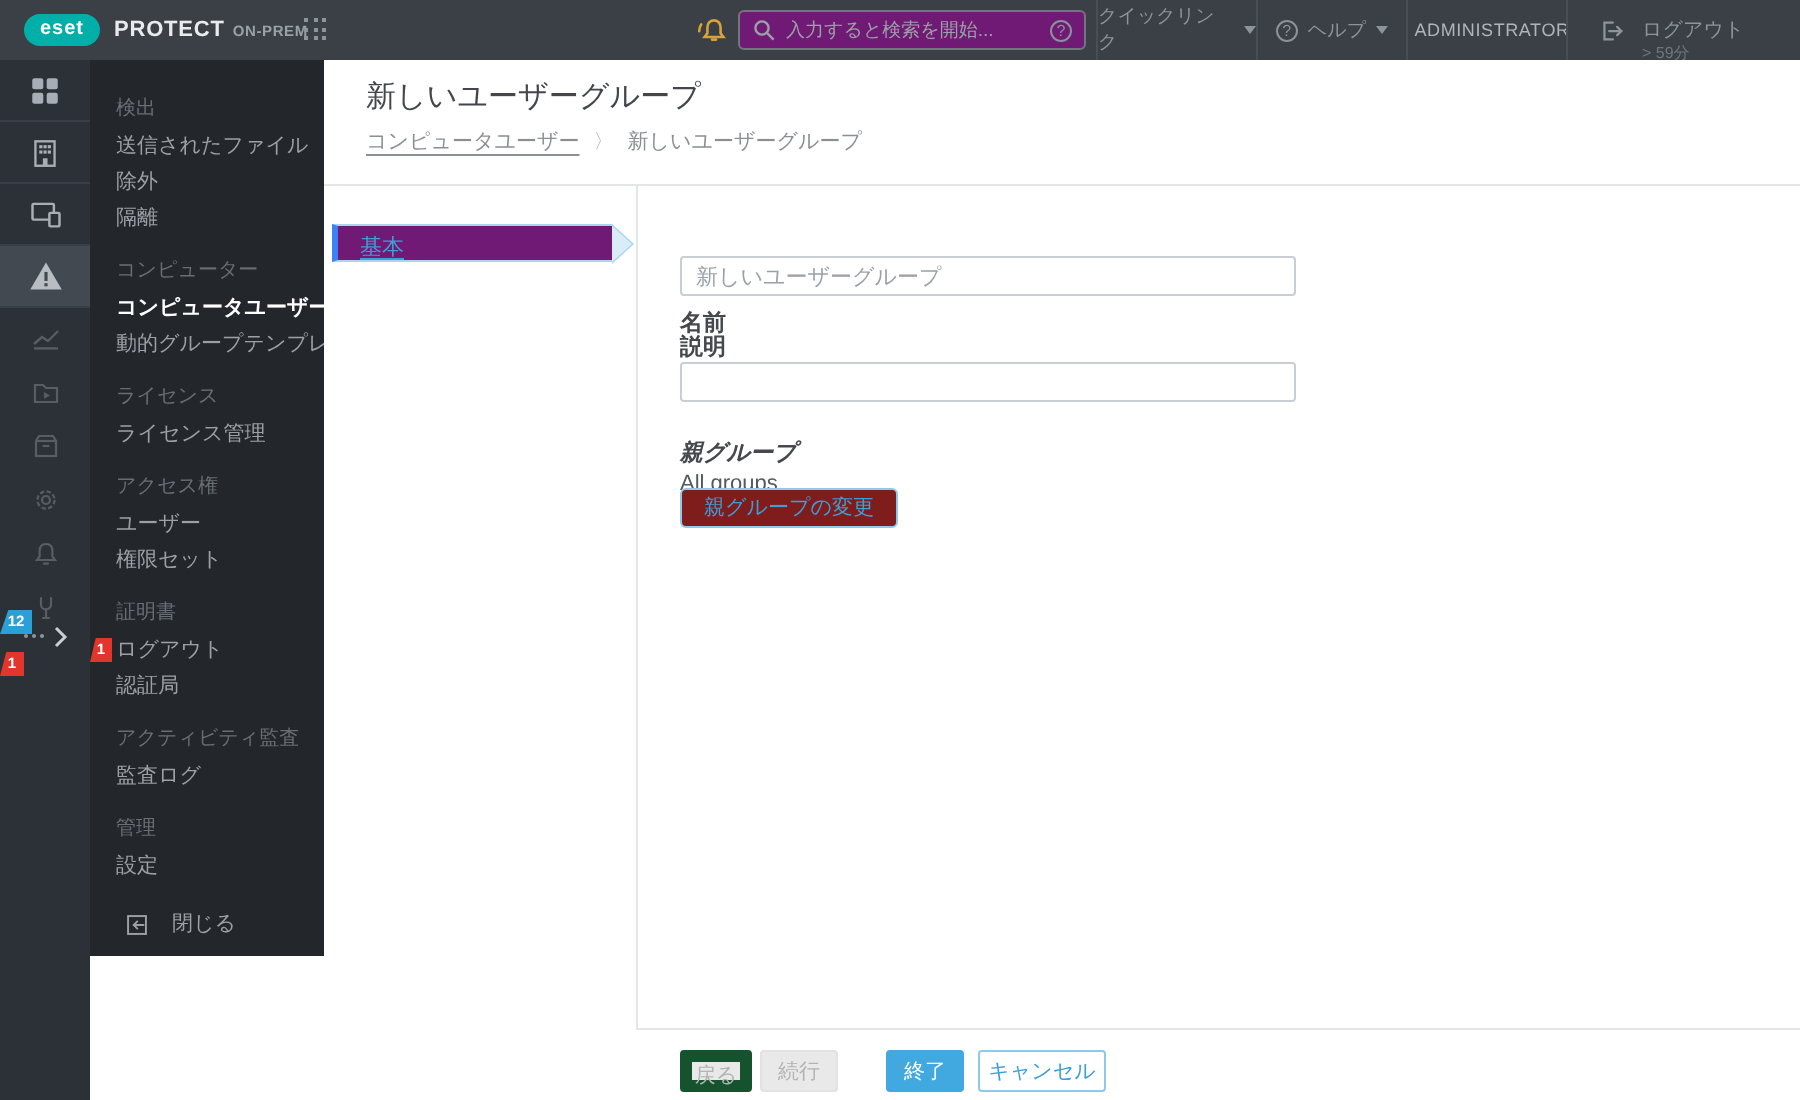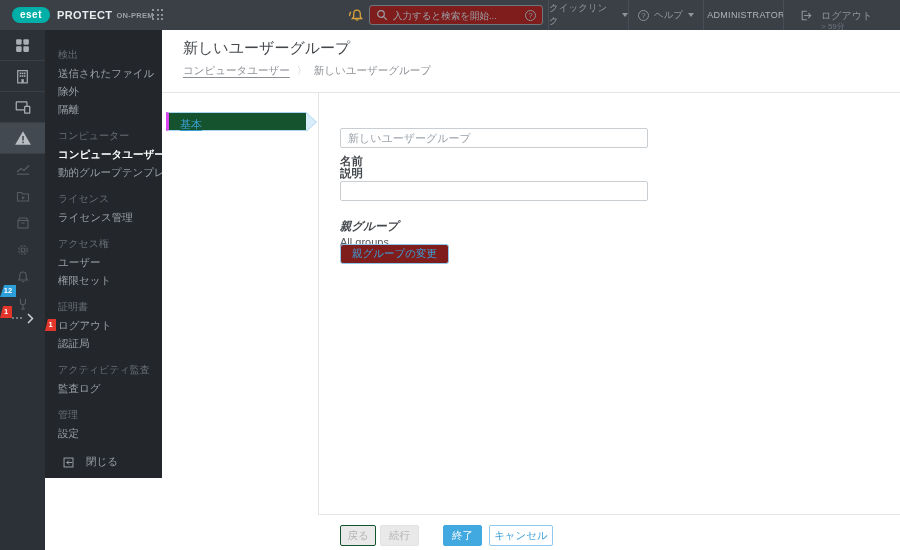--- a/index.html
+++ b/index.html
@@ -9,41 +9,41 @@
 
   
   .topbar { position:absolute; left:0; top:0; width:900px; height:30px; background:#3a4046; z-index:30; }
   .brand { position:absolute; left:12px; top:0; height:30px; display:flex; align-items:center; gap:7px; }
   .logo-pill { background:#00afa8; color:#fff; font-weight:bold; font-size:10px; letter-spacing:.5px; height:16px; line-height:16px; padding:0 8px; border-radius:8px; }
   .product { color:#e9ebed; font-weight:bold; font-size:11px; letter-spacing:.4px; }
   .edition { color:#9aa1a7; font-weight:bold; font-size:7.5px; letter-spacing:.3px; margin-left:-3px; }
   .apps-grid { position:absolute; left:152px; top:9px; width:13px; height:13px; display:grid; grid-template-columns:repeat(3,2px); grid-template-rows:repeat(3,2px); gap:2.5px; cursor:pointer; }
   .apps-grid span { background:#8d959c; width:2px; height:2px; }
   .tb-bell { position:absolute; left:347px; top:6px; cursor:pointer; }
-  .searchbox { position:absolute; left:369px; top:5px; width:174px; height:20px; background:#7f1d1d; border:1px solid #70767d; border-radius:3px; display:flex; align-items:center; padding:0 6px; gap:5px; }
+  .searchbox { position:absolute; left:369px; top:5px; width:174px; height:20px; background:#701a75; border:1px solid #70767d; border-radius:3px; display:flex; align-items:center; padding:0 6px; gap:5px; }
   .searchbox input { flex:1; background:transparent; border:none; outline:none; color:#aeb4ba; font-size:9.5px; font-family:inherit; min-width:0; }
   .searchbox input::placeholder { color:#9aa1a7; }
   .q-circle { flex:none; width:11px; height:11px; border:1px solid #8a9198; border-radius:50%; color:#8a9198; font-size:8px; line-height:10px; text-align:center; }
   .tb-sec { position:absolute; top:0; height:30px; display:flex; align-items:center; justify-content:center; gap:5px; color:#8d959c; font-size:9.5px; border-left:1px solid #474e55; cursor:pointer; }
   .sec-quick { left:548px; width:80px; }
   .sec-help  { left:628px; width:75px; }
   .sec-user  { left:703px; width:80px; color:#aeb4ba; font-size:9px; letter-spacing:.3px; }
   .sec-logout{ left:783px; width:117px; justify-content:flex-start; padding-left:14px; gap:8px; }
   .caret { width:0; height:0; border-left:3.5px solid transparent; border-right:3.5px solid transparent; border-top:4px solid #8d959c; }
   .logout-txt { display:flex; flex-direction:column; line-height:1.25; }
   .logout-txt .l1 { font-size:10px; color:#8d959c;margin-top:12px; }
   .logout-txt .l2 { font-size:8px; color:#6e757c; }
 
   
   .rail { position:absolute; left:0; top:30px; width:45px; height:520px; background:#2c3137; z-index:20; }
   .rcell { height:31px; display:flex; align-items:center; justify-content:center; color:#a8aeb5; border-bottom:1px solid #383f46; cursor:pointer; }
   .rcell.hl { background:#424951; color:#b7bdc3; }
   .rdim { display:flex; flex-direction:column; align-items:center; gap:11px; padding-top:7px; color:#565d64; }
   .rdim svg { cursor:pointer; }
-  .rbadge { position:absolute; color:#fff; font-weight:bold; text-align:center; clip-path:polygon(26% 0,100% 0,100% 100%,0 100%); z-index:2; }
+  .rbadge { position:absolute; color:#fff; font-weight:bold; text-align:center; clip-path:polygon(26% 0,100% 0,100% 100%,0 100%); z-index:2;margin-top:20px; }
   .rbadge.blue { left:0; top:255px; width:16px; height:12px; font-size:7.5px; line-height:12px; background:#2d9fd8; }
   .rbadge.red  { left:0; top:276px; width:12px; height:12px; font-size:7.5px; line-height:12px; background:#e2362c; }
   .rmore { position:absolute; left:0; top:274px; width:45px; height:28px; display:flex; align-items:center; justify-content:center; gap:5px; cursor:pointer; }
   .dots { display:flex; gap:2px; }
   .dots span { width:2px; height:2px; background:#8d959c; border-radius:50%; }
 
   
   .panel { position:absolute; left:45px; top:30px; width:117px; height:448px; background:#23272c; z-index:10; }
   .mlist { padding-top:7px; }
   .mrow { position:relative; height:18px; line-height:18px; padding-left:13px; font-size:10.5px; color:#9aa0a6; white-space:nowrap; overflow:hidden; cursor:pointer; }
@@ -55,31 +55,31 @@
   
   .main { position:absolute; left:162px; top:30px; width:738px; height:520px; background:#fff; color:#4a4d52; }
   .page-title { position:absolute; left:21px; top:9px; font-size:15px; font-weight:500; color:#43474c; }
   .crumbs { position:absolute; left:21px; top:34px; font-size:10.5px; color:#8b8f94; display:flex; align-items:center; gap:7px; }
   .crumb-link { text-decoration:underline; text-underline-offset:3px; cursor:pointer; }
   .crumb-sep { color:#b4b8bc; font-size:10px; }
   .hdiv { position:absolute; left:0; top:62px; width:738px; height:1px; background:#e3e5e7; }
   .vdiv { position:absolute; left:156px; top:63px; width:1px; height:421px; background:#e3e5e7; }
   .fdiv { position:absolute; left:156px; top:484px; width:582px; height:1px; background:#e3e5e7; }
 
-  .step { position:absolute; left:4px; top:82px; width:140px; height:19px; background:#14532d; border:1px solid #a9d5ef; border-right:none; border-left:3px solid #d946ef; line-height:19px; padding-left:11px; z-index:5; cursor:pointer; }
+  .step { position:absolute; left:4px; top:82px; width:140px; height:19px; background:#701a75; border:1px solid #a9d5ef; border-right:none; border-left:3px solid #3b82f6; line-height:19px; padding-left:11px; z-index:5; cursor:pointer; }
   .step::before { content:""; position:absolute; right:-11px; top:-1px; width:0; height:0; border-top:10.5px solid transparent; border-bottom:10.5px solid transparent; border-left:11px solid #a9d5ef; }
   .step::after  { content:""; position:absolute; right:-10px; top:0;  width:0; height:0; border-top:9.5px solid transparent; border-bottom:9.5px solid transparent; border-left:10px solid #d9edf9; }
   .step a { color:#3b9fd8; font-size:11px; text-decoration:underline; text-underline-offset:2px; }
 
   .flabel { position:absolute; left:178px; font-size:11.5px; font-weight:bold; color:#45484c; }
   .txt { position:absolute; left:178px; width:308px; height:20px; border:1px solid #c9ced3; border-radius:2px; font-size:11px; color:#9ba1a7; padding:0 7px; font-family:inherit; outline:none; background:#fff; }
   .parent-value { position:absolute; left:178px; top:206px; font-size:11px; color:#55585c; }
   .btn { position:absolute; height:21px; font-size:10.5px; font-family:inherit; border-radius:2px; cursor:pointer; }
   .btn-change { left:178px; top:214px; height:20px; padding:0 11px; background:#7f1d1d; border:1px solid #8ec9ec; border-radius:3px; color:#3b9fd8; font-size:10.5px; }
-  .btn-back   { left:178px; top:495px; width:36px; background:#e9e9e9; border:1px solid #14532d; color:#b3b3b3; cursor:default; }
+  .btn-back   { left:178px; top:495px; width:36px; background:#e9e9e9; border:6px solid #14532d; color:#b3b3b3; cursor:default; }
   .btn-cont   { left:218px; top:495px; width:39px; background:#e9e9e9; border:1px solid #e2e2e2; color:#b3b3b3; cursor:default; }
   .btn-finish { left:281px; top:495px; width:39px; background:#41a9e0; border:1px solid #41a9e0; color:#fff; }
   .btn-cancel { left:327px; top:495px; width:64px; background:#fff; border:1px solid #8ec9ec; color:#3b9fd8; }
 </style>
 </head>
 <body>
 
 <div class="topbar">
   <div class="brand">
     <span class="logo-pill">eset</span>

